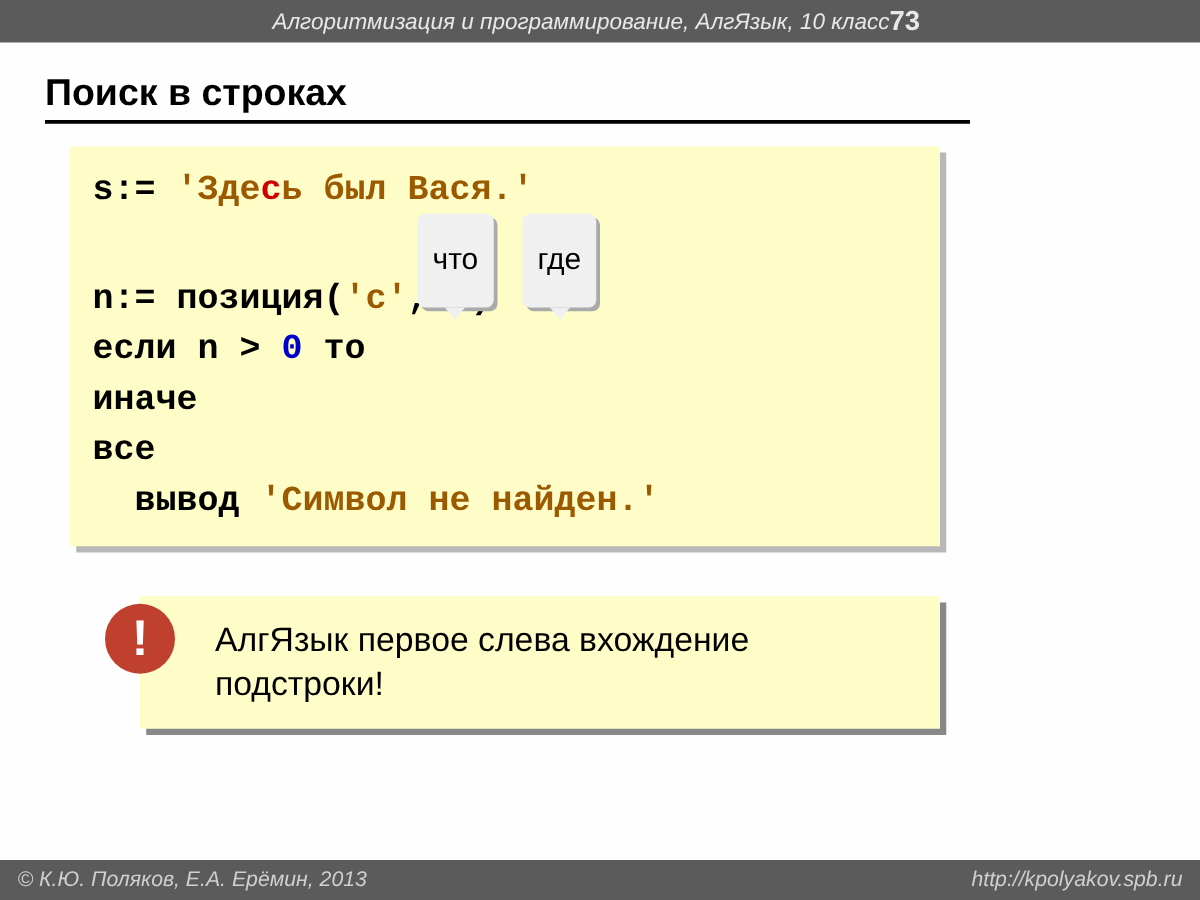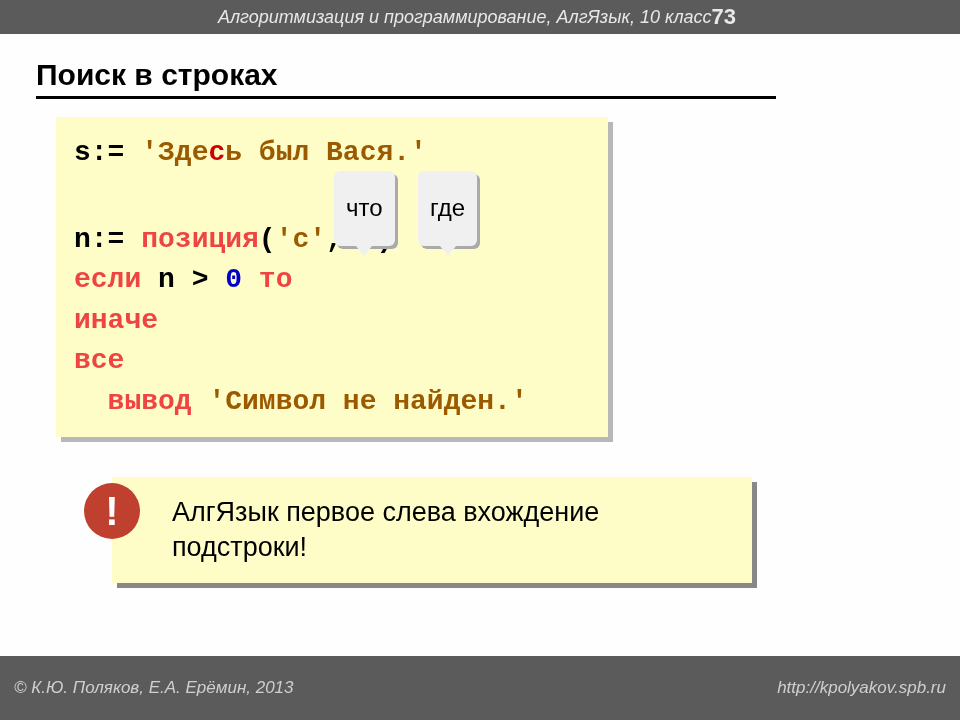--- a/index.html
+++ b/index.html
@@ -33,31 +33,31 @@
     padding: 24px 36px 4px 36px;
   }
   .title-underline {
     border-bottom: 3px solid #000;
     margin: 0 36px 18px 36px;
     width: 740px;
   }
   .code-box {
     position: relative;
     margin: 0 0 0 56px;
-    width: 552px;
+    width: 696px;
     background: #fefdc8;
     padding: 16px 18px 14px 18px;
     font-family: "Courier New", monospace;
     font-size: 28px;
     font-weight: bold;
     line-height: 1.45;
     box-shadow: 5px 5px 0 #b8b8b8;
     color: #000;
   }
-  .kw { color: #ef4444; margin-top: 24px; }
+  .kw { color: #000000; margin-top: 24px; }
   .num { color: #0000cc; }
   .str { color: #9b5a00; }
   .red { color: #d00000; }
   .label-chip {
     position: absolute;
     background: #f0f0f0;
     border-radius: 6px;
     font-family: Arial, sans-serif;
     font-weight: normal;
     font-size: 24px;
@@ -101,21 +101,21 @@
     display: flex;
     align-items: center;
     justify-content: center;
   }
   .footer-bar {
     position: absolute;
     bottom: 0;
     left: 0; right: 0;
     background: #5b5b5b;
     color: #cfcfcf;
-    padding: 22px 14px;
+    padding: 6px 14px;
     font-size: 17px;
     font-style: italic;
     display: flex;
     justify-content: space-between;
   }
   .code-line2-spacer { height: 46px; }
 </style>
 </head>
 <body>
 

